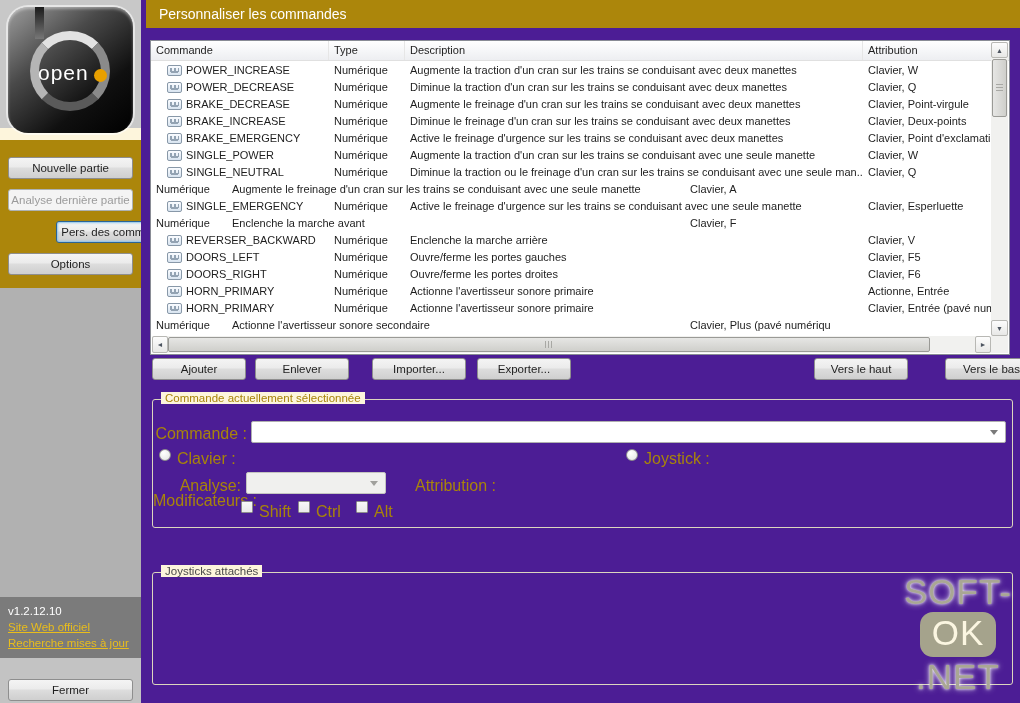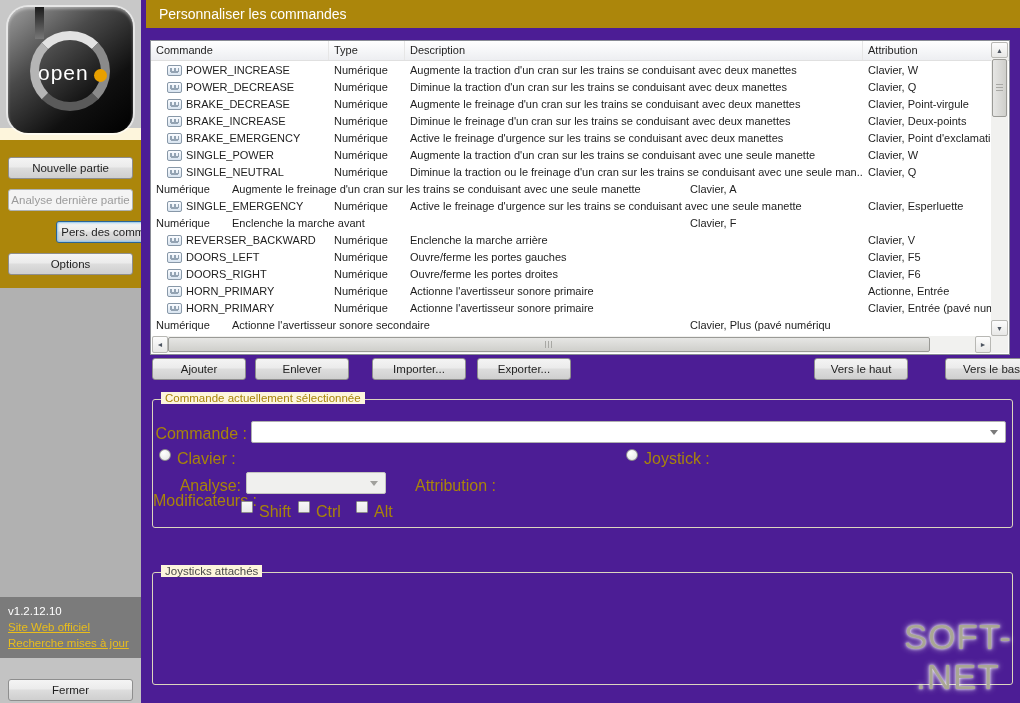--- a/index.html
+++ b/index.html
@@ -360,16 +360,17 @@
       <span class="checkbox" style="left:203px;top:101px"></span>
       <span class="olabel" style="left:221px;top:103px">Alt</span>
     </div>
 
     <div class="groupbox gb2">
       <span class="gb-legend">Joysticks attachés</span>
     </div>
 
     <div class="watermark">
       <span>SOFT-</span>
+      <span class="wm-ok">OK</span>
       <span>.NET</span>
     </div>
   </main>
 </div>
 
 </body></html>

